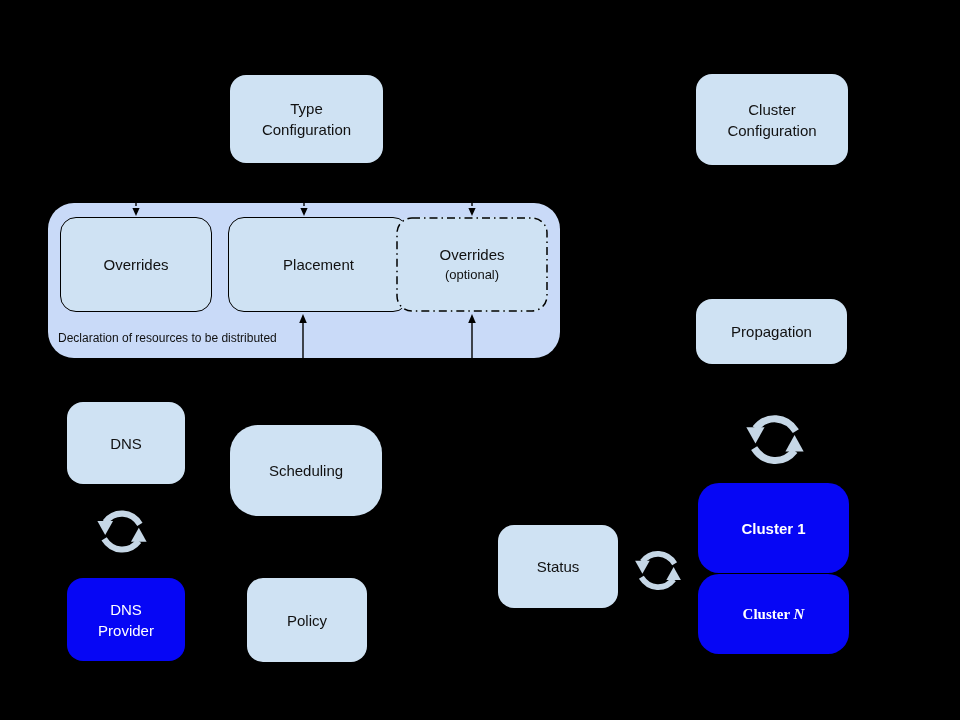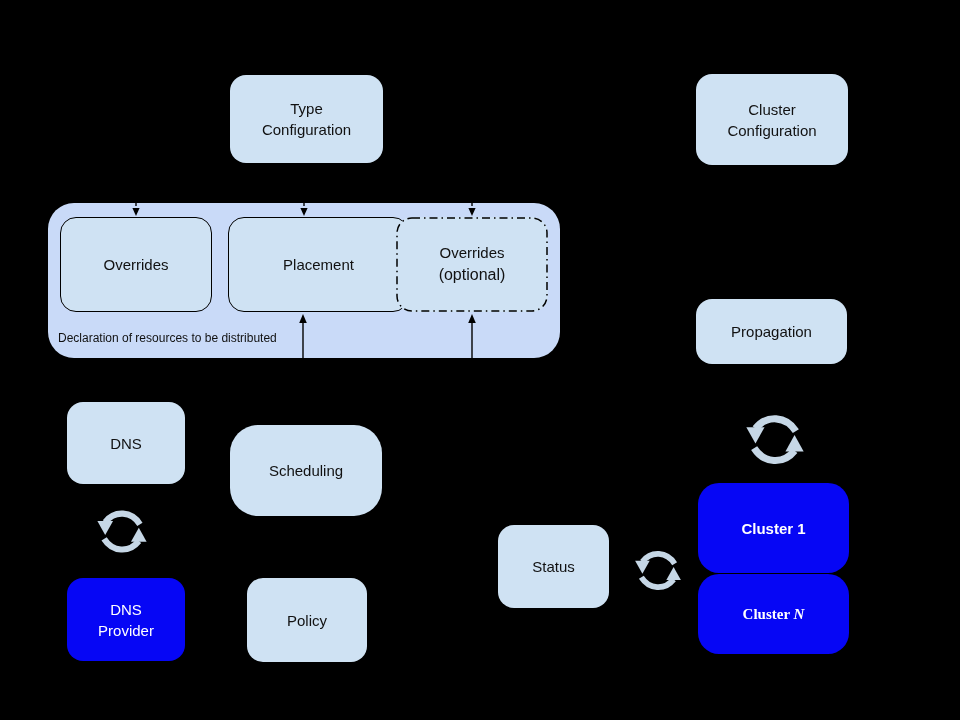--- a/index.html
+++ b/index.html
@@ -51,39 +51,39 @@
     font-size: 15px;
     line-height: 1.4;
     color: #111;
     z-index: 3;
   }
   .node .lbl { white-space: pre-line; }
   .light { background: #cfe2f3; }
   .blue  { background: #0606f5; color: #ffffff; }
   .bold  { font-weight: 700; border-radius: 21px; }
   .bordered { border: 1.4px solid #000; }
-  .sublbl { font-size: 16px; margin-top: 1px; }
+  .sublbl { font-size: 13px; margin-top: 1px; }
   .var { font-style: italic; }
   .dash-border {
     position: absolute;
     left: 0; top: 0;
     pointer-events: none;
   }
   
   .pos-type-config    { left: 230px; top: 75px;  width: 153px; height: 88px; }
   .pos-cluster-config { left: 696px; top: 74px;  width: 152px; height: 91px; }
   .pos-template       { left: 60px;  top: 217px; width: 152px; height: 95px; }
   .pos-placement      { left: 228px; top: 217px; width: 181px; height: 95px; }
   .pos-overrides      { left: 396px; top: 217px; width: 152px; height: 95px; }
   .pos-dns            { left: 67px;  top: 402px; width: 118px; height: 82px; }
   .pos-scheduling     { left: 230px; top: 425px; width: 152px; height: 91px; border-radius: 28px; }
   .pos-dns-provider   { left: 67px;  top: 578px; width: 118px; height: 83px; }
   .pos-policy         { left: 247px; top: 578px; width: 120px; height: 84px; }
   .pos-propagation    { left: 696px; top: 299px; width: 151px; height: 65px; }
-  .pos-status         { left: 498px; top: 525px; width: 111px; height: 83px; }
+  .pos-status         { left: 498px; top: 525px; width: 120px; height: 83px; }
   .pos-cluster-1      { left: 698px; top: 483px; width: 151px; height: 90px; }
   .pos-cluster-n      { left: 698px; top: 574px; width: 151px; height: 80px; font-family: Liberation Serif, serif; }
   
   .sync {
     position: absolute;
     z-index: 3;
   }
   .sync-dns         { left: 94px;  top: 492px; width: 56px; height: 78px; }
   .sync-propagation { left: 737px; top: 396px; width: 76px; height: 86px; }
   .sync-status      { left: 632px; top: 534px; width: 52px; height: 72px; }

